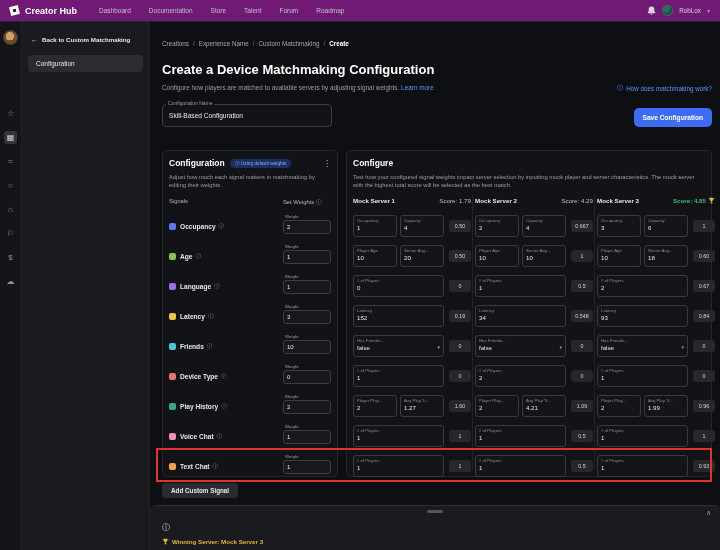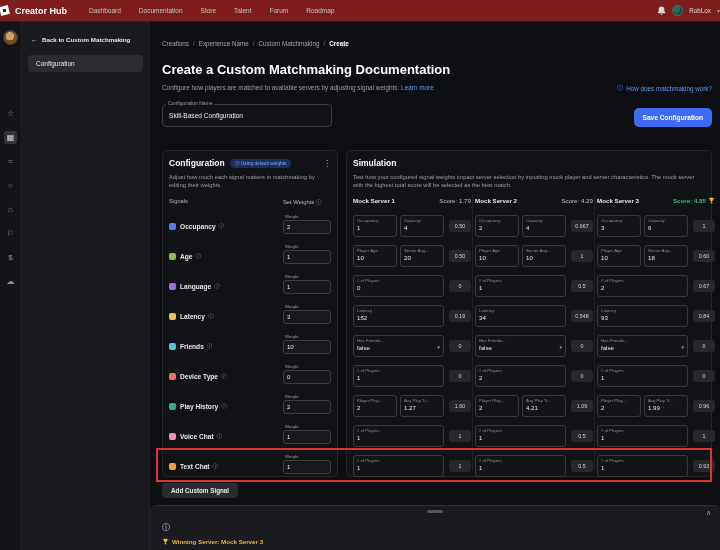--- a/index.html
+++ b/index.html
@@ -1,20 +1,20 @@
 <!DOCTYPE html>
 <html><head>
 <meta charset="utf-8">
 <style>
   * { margin:0; padding:0; box-sizing:border-box; font-family:"Liberation Sans","DejaVu Sans",sans-serif; }
   html,body { width:720px; height:550px; background:#0c0d0f; overflow:hidden; color:#e8e8ea; }
 
   
-  .topbar { position:absolute; left:0; top:0; width:720px; height:22px; background:#7f1d1d;
-            display:flex; align-items:center; padding:0 0; border-bottom:1px solid #222327; z-index:30; }
+  .topbar { position:absolute; left:0; top:0; width:720px; height:22px; background:#701a75;
+            display:flex; align-items:center; padding:0 10px; border-bottom:1px solid #222327; z-index:30; }
   .logo { width:9px; height:9px; background:#fff; transform:rotate(-14deg); position:relative; margin-right:6px; }
   .logo::after { content:""; position:absolute; left:3px; top:3px; width:3px; height:3px; background:#17181c; }
   .brand { font-size:9px; font-weight:bold; color:#fff; margin-right:22px; white-space:nowrap; }
   .nav-items { display:flex; gap:18px; }
   .nav-item { font-size:6.5px; color:#c2c3c7; cursor:pointer; white-space:nowrap; }
   .top-right { margin-left:auto; display:flex; align-items:center; gap:6px; }
   .bell { width:9px; height:10px; }
   .tb-avatar { width:11px; height:11px; border-radius:50%; background:radial-gradient(circle at 40% 35%, #2f6b5d 0 45%, #1d4a40 46% 100%); border:1px solid #3a7a68; }
   .username { font-size:6.3px; color:#d7d8da; }
   .chev { font-size:6px; color:#9c9ea3; }
@@ -158,21 +158,21 @@
   <div class="breadcrumb">
       <span class="crumb">Creations</span>
       <span class="crumb-sep">/</span>
       <span class="crumb">Experience Name</span>
       <span class="crumb-sep">/</span>
       <span class="crumb">Custom Matchmaking</span>
       <span class="crumb-sep">/</span>
       <span class="crumb last">Create</span>
     </div>
 
-  <div class="page-title">Create a Custom Matchmaking Documentation</div>
+  <div class="page-title">Create a Device Matchmaking Configuration</div>
 
   <div class="page-sub">
     <span>Configure how players are matched to available servers by adjusting signal weights.</span>
     <span class="link">Learn more</span>
   </div>
 
   <div class="help-link">
     <span class="info">ⓘ</span>
     <span>How does matchmaking work?</span>
   </div>
@@ -273,21 +273,21 @@
           <div class="wgroup">
             <div class="wlabel">Weight</div>
             <div class="wbox">1</div>
           </div>
         </div>
       </div>
   </div>
 
   <div class="card sim">
     <div class="cfg-head">
-      <span class="card-title">Simulation</span>
+      <span class="card-title">Configure</span>
     </div>
     <div class="card-desc">Test how your configured signal weights impact server selection by inputting mock player and server characteristics. The mock server with the highest total score will be selected as the best match.</div>
     <div class="vdiv" style="left:125px"></div>
     <div class="vdiv" style="left:247px"></div>
     <div class="sim-servhead">
         <div class="serv-col" style="left: 6px;">
           <span class="serv-name">Mock Server 1</span>
           <span class="serv-score">Score: 1.79</span>
         </div>
         <div class="serv-col" style="left: 128px;">

